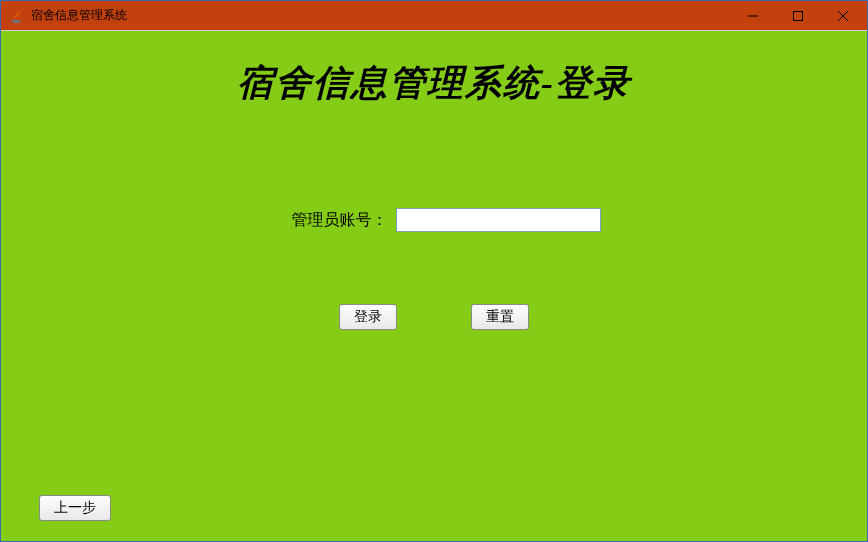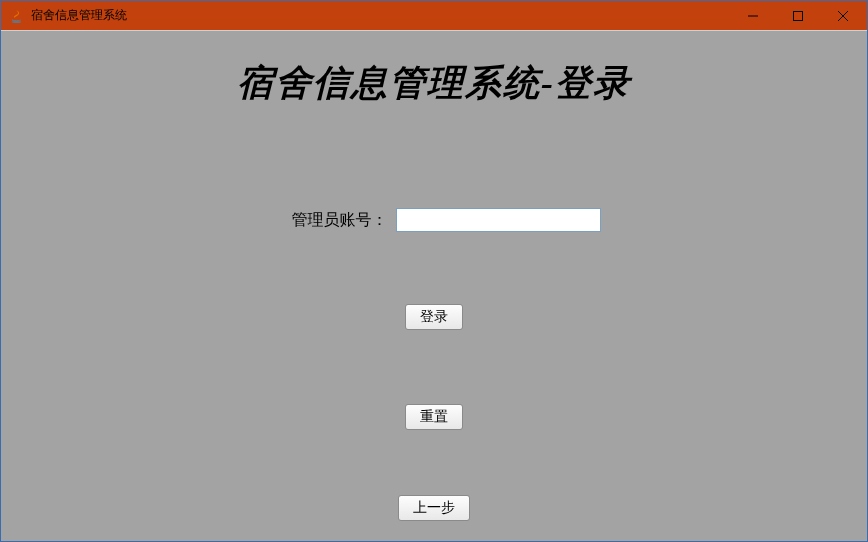--- a/index.html
+++ b/index.html
@@ -54,21 +54,21 @@
     background: transparent;
     border: none;
     cursor: pointer;
   }
   .win-btn svg {
     width: 10px;
     height: 10px;
   }
   .content {
     flex: 1;
-    background: #a3a3a3;
+    background: #84cc16;
     position: relative;
     display: flex;
     flex-direction: column;
     align-items: center;
   }
   .header-title {
     margin-top: 28px;
     font-family: "STXingkai", "华文行楷", "KaiTi", cursive;
     font-size: 36px;
     font-weight: bold;
@@ -99,40 +99,40 @@
     border: 1px solid #7a9fbf;
     background: #ffffff;
     padding: 2px 4px;
     font-size: 13px;
     outline: none;
   }
   .button-row {
     margin-top: 72px;
     display: flex;
     gap: 74px;
-    flex-direction: column;
   }
   .btn {
     min-width: 56px;
     padding: 3px 14px;
     font-size: 14px;
     font-family: inherit;
     background: linear-gradient(to bottom, #fdfdfd, #e8e8e8);
     border: 1px solid #8a8a8a;
     border-radius: 3px;
     cursor: pointer;
     color: #000;
   }
   .back-row {
     position: absolute;
     bottom: 20px;
     left: 0;
     right: 0;
     display: flex;
-    justify-content: center;
+    justify-content: flex-start;
+    padding-left: 38px;
   }
 </style>
 </head>
 <body>
 
 <div class="window">
   <div class="titlebar">
     <span class="app-icon">
       <svg viewBox="0 0 16 16">
         <path d="M5 9 C5 7 9 7 9 5 C9 3 7 2 7 2 C7 2 10 3 10 5 C10 8 6 8 6 10 Z" fill="#e76f00"></path>

